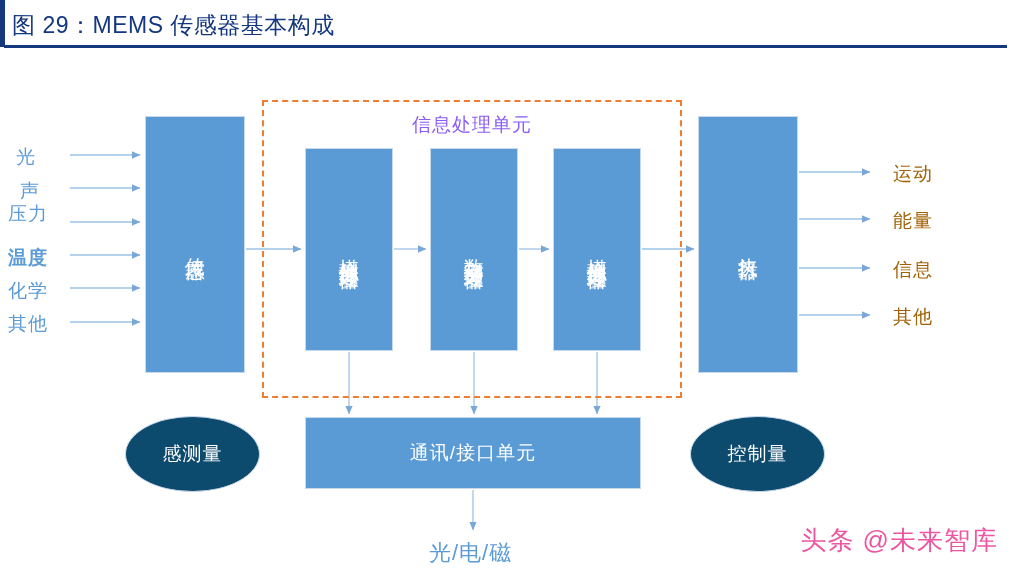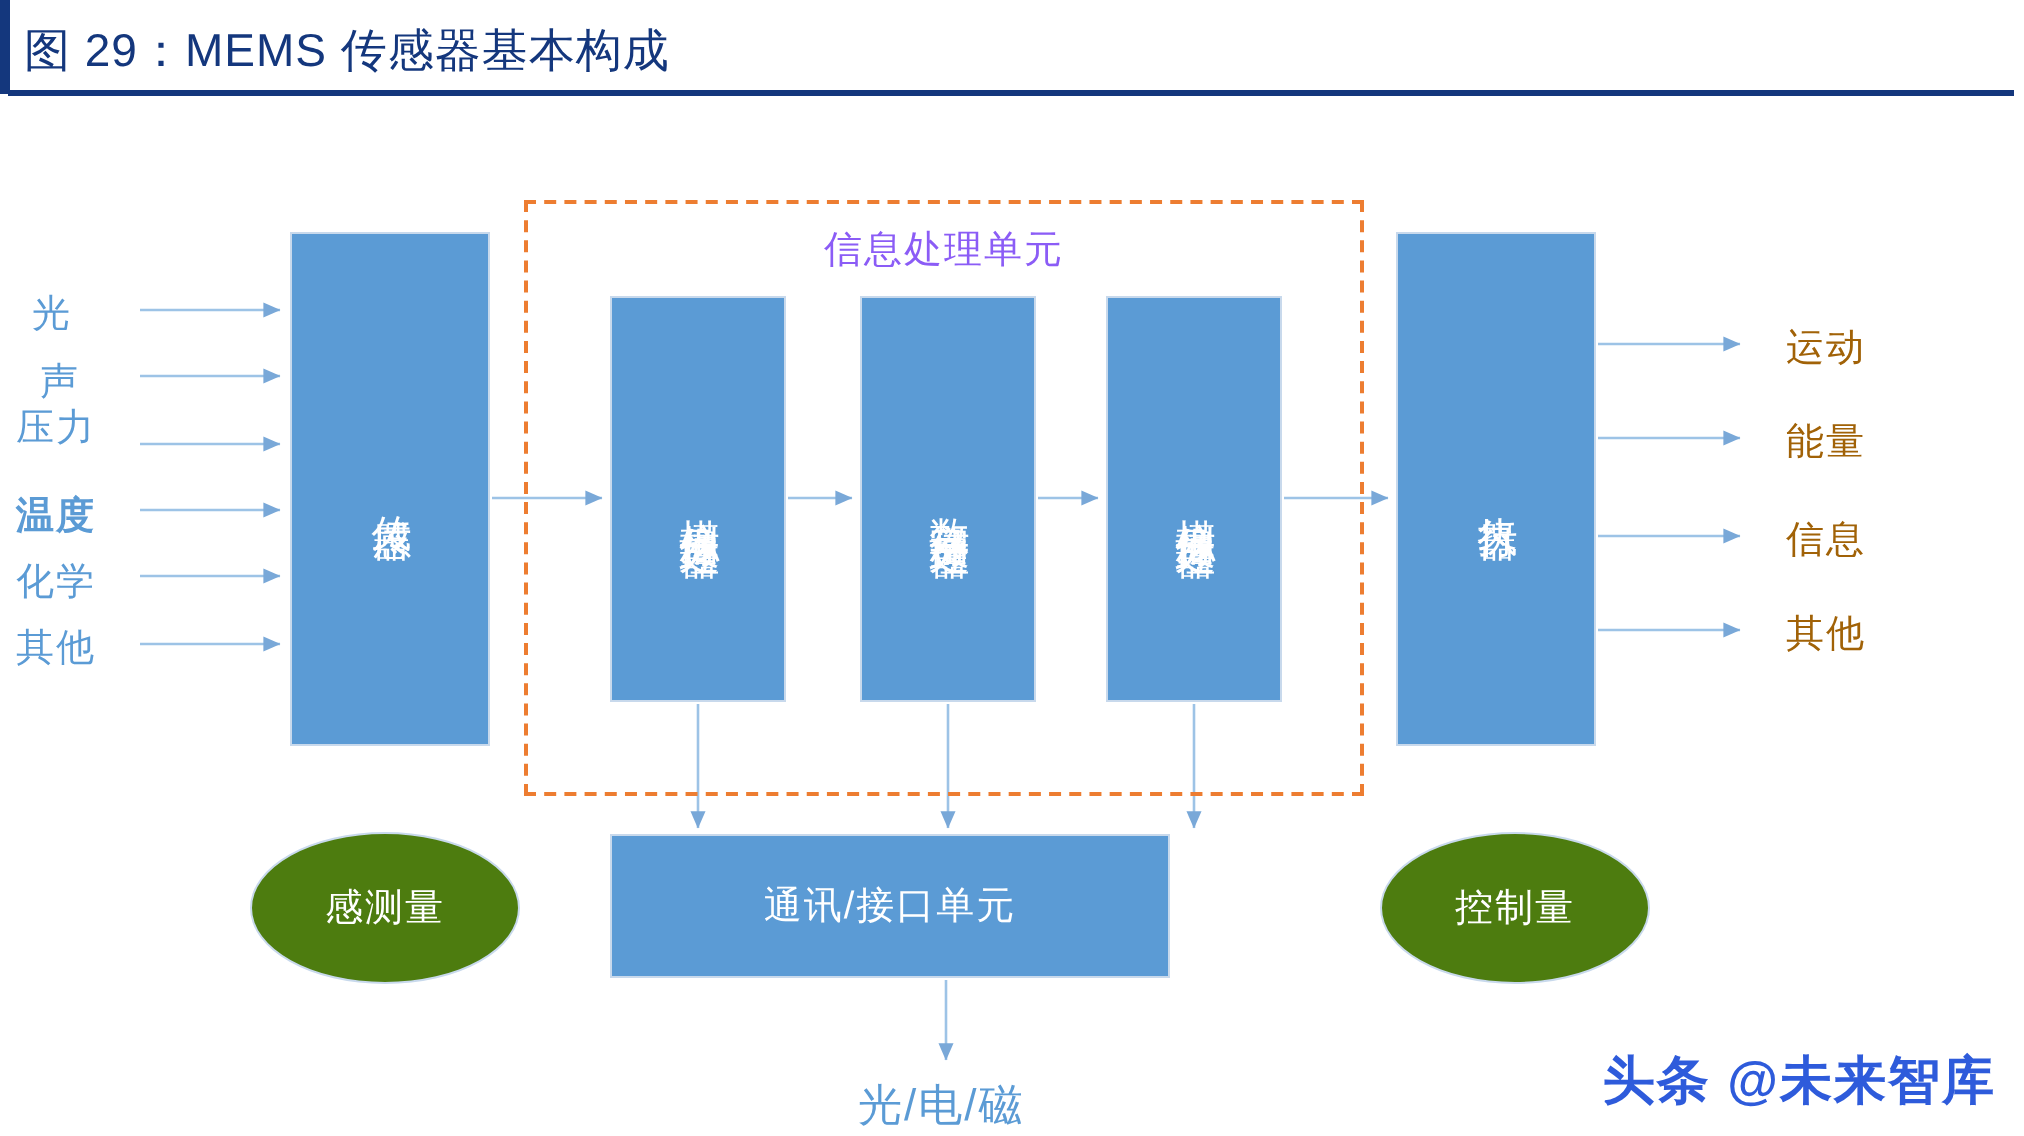--- a/index.html
+++ b/index.html
@@ -29,21 +29,21 @@
     writing-mode:vertical-rl;text-orientation:upright;
     font-size:20px;line-height:1.12;letter-spacing:2px;
     color:#ffffff;
   }
   .htext{
     position:absolute;left:0;top:0;width:100%;height:100%;
     display:flex;align-items:center;justify-content:center;
     font-size:19px;color:#ffffff;letter-spacing:1px;
   }
   .ellipse{
-    position:absolute;background:#4d7c0f;border-radius:50%;
+    position:absolute;background:#0c4a6e;border-radius:50%;
     border:1px solid #c8d9ec;box-sizing:border-box;
   }
 
   
   .dashed-zone{
     position:absolute;border:2px dashed #ed7d31;box-sizing:border-box;background:transparent;
   }
   .zone-title{
     position:absolute;color:#8b5cf6;font-size:19px;font-weight:normal;
     white-space:nowrap;letter-spacing:1px;
@@ -58,21 +58,21 @@
   .bottom-label{
     position:absolute;color:#5b9bd5;font-size:22px;white-space:nowrap;letter-spacing:1px;
   }
 
   
   svg.links{position:absolute;left:0;top:0;width:1012px;height:568px;pointer-events:none;}
 
   
   .watermark{
     position:absolute;right:14px;bottom:10px;
-    font-size:26px;font-weight:bold;color:#1d4ed8;white-space:nowrap;
+    font-size:26px;font-weight:normal;color:#ec4899;white-space:nowrap;
     opacity:.92;letter-spacing:1px;
   }
 </style>
 </head>
 <body>
 
 <div id="stage">
 
   <div class="left-rail"></div>
   <div class="fig-title">图 29：MEMS 传感器基本构成</div>
@@ -147,21 +147,21 @@
 
   <div class="io-label right" style="left:893px;top:161px;">运动</div>
   <div class="io-label right" style="left:893px;top:208px;">能量</div>
   <div class="io-label right" style="left:893px;top:257px;">信息</div>
   <div class="io-label right" style="left:893px;top:304px;">其他</div>
 
   <div class="ellipse" style="left:125px;top:416px;width:135px;height:76px;">
     <span class="htext">感测量</span>
   </div>
 
-  <div class="box" style="left:305px;top:417px;width:280px;height:72px;">
+  <div class="box" style="left:305px;top:417px;width:336px;height:72px;">
     <span class="htext">通讯/接口单元</span>
   </div>
 
   <div class="ellipse" style="left:690px;top:416px;width:135px;height:76px;">
     <span class="htext">控制量</span>
   </div>
 
   <div class="bottom-label" style="left:429px;top:538px;">光/电/磁</div>
 
   <div class="watermark">头条 @未来智库</div>

